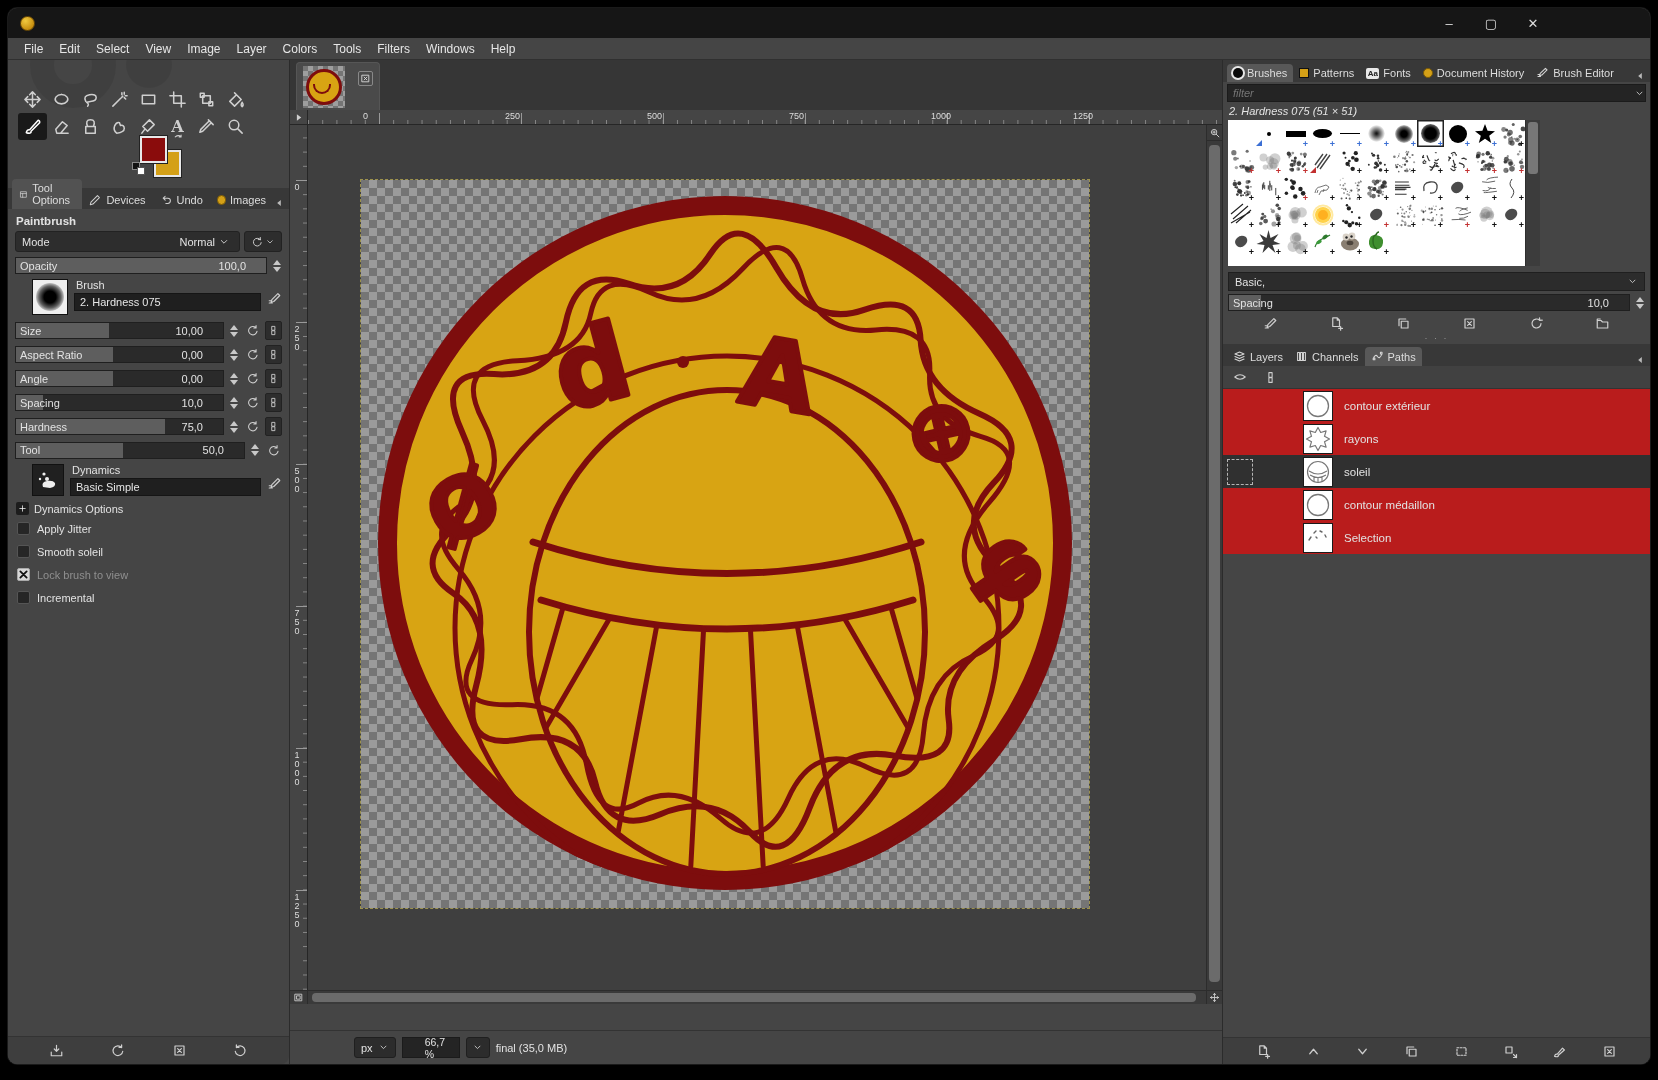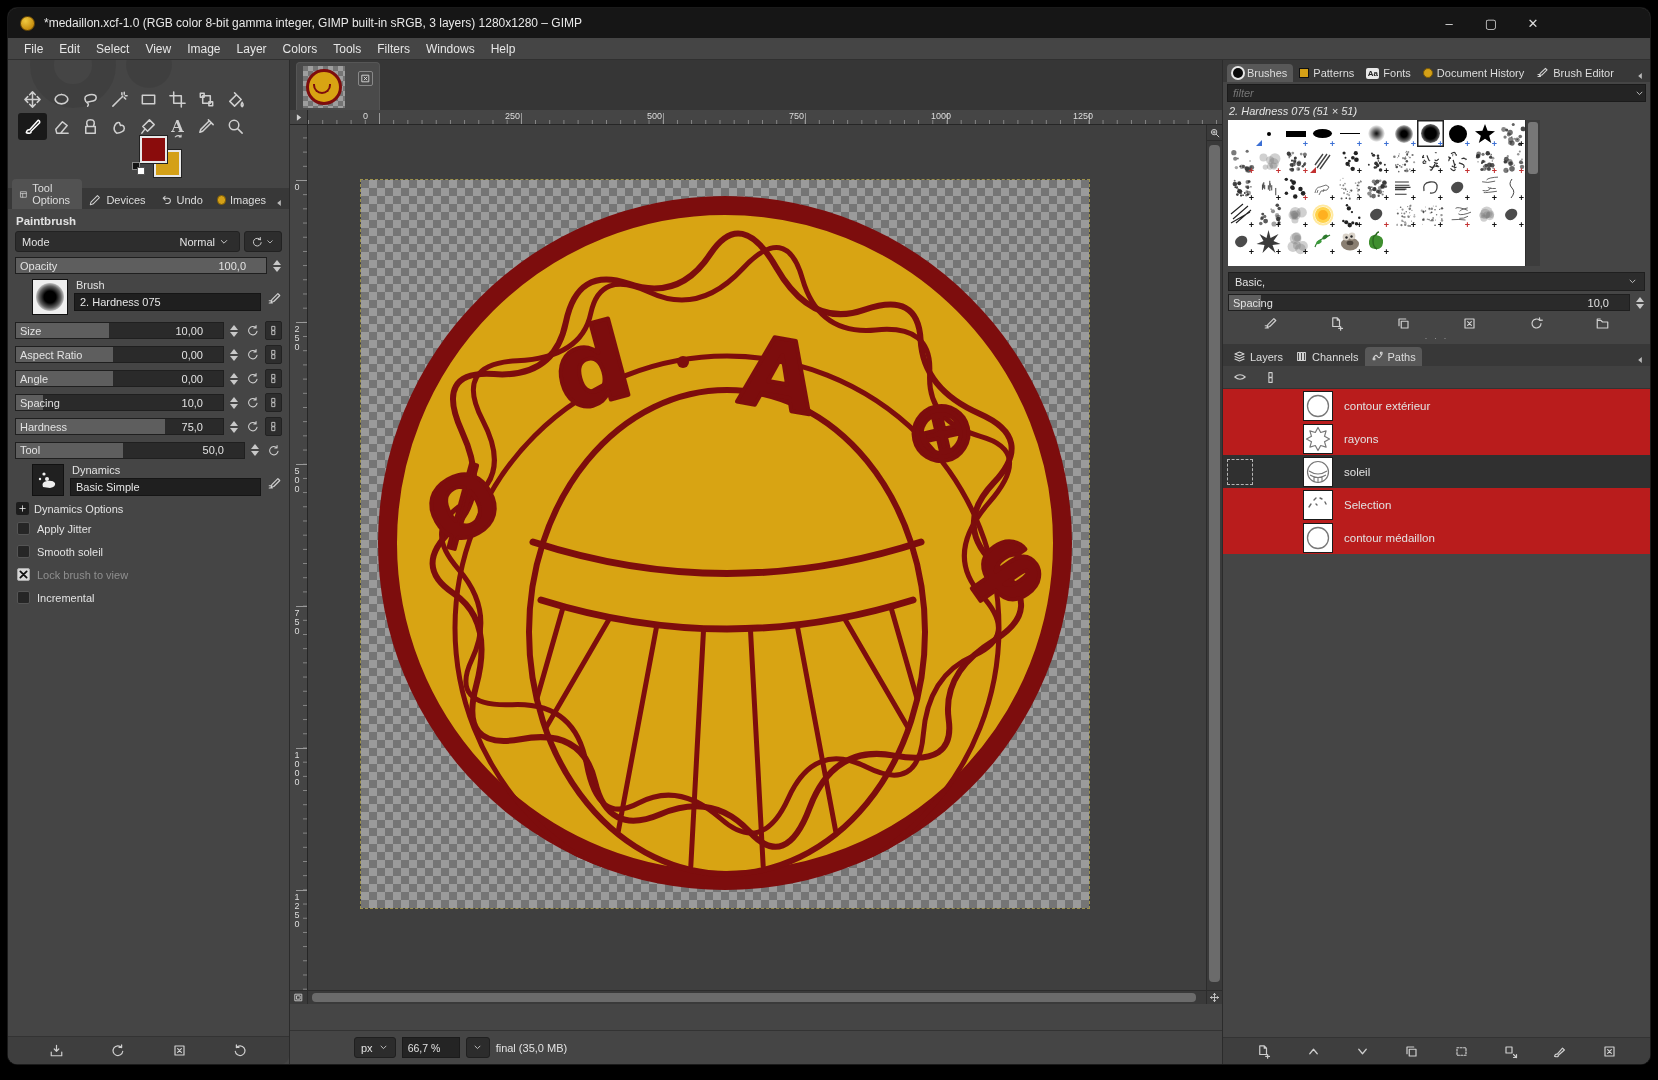--- a/index.html
+++ b/index.html
@@ -103,21 +103,21 @@
   #vhandle{position:absolute;left:2px;right:2px;top:4px;bottom:8px;background:#6b6b6b;border-radius:4px;}
   #hscrollrow{height:14px;flex:none;display:flex;background:#3a3a3a;border-top:1px solid #2c2c2c;}
   #qmaskbtn{width:18px;display:flex;align-items:center;justify-content:center;border-right:1px solid #2c2c2c;}
   #htrack{flex:1;position:relative;}
   #hhandle{position:absolute;top:2px;bottom:2px;left:4px;right:10px;background:#6b6b6b;border-radius:4px;}
   #navbtn{width:16px;display:flex;align-items:center;justify-content:center;border-left:1px solid #2c2c2c;}
   #statusgap{height:26px;flex:none;background:#454545;}
   #statusbar{height:34px;flex:none;background:#454545;border-top:1px solid #333;display:flex;align-items:center;
     font-size:11px;color:#e2e2e2;padding-left:64px;gap:6px;}
   .combo{height:21px;background:#2c2c2c;border:1px solid #1f1f1f;border-radius:3px;display:flex;align-items:center;padding:0 6px;gap:5px;}
-  #zoomfield{width:58px;height:21px;background:#242424;border:1px solid #1b1b1b;display:flex;align-items:center;padding:0 5px;font-size:10.5px;}
+  #zoomfield{width:58px;height:21px;background:#242424;border:1px solid #1b1b1b;display:flex;align-items:center;padding:0 22px;font-size:10.5px;}
   #zoomdrop{width:24px;height:21px;background:#2c2c2c;border:1px solid #1f1f1f;border-radius:3px;display:flex;align-items:center;justify-content:center;}
   
   .rtabs{height:22px;background:#383838;display:flex;align-items:flex-end;padding-left:4px;flex:none;}
   .rtab{display:flex;align-items:center;gap:4px;font-size:11px;color:#ddd;padding:3px 6px;border-radius:4px 4px 0 0;white-space:nowrap;}
   .rtab.active{background:#585858;}
   #filterrow{height:18px;margin:2px 4px;background:#242424;border:1px solid #1b1b1b;display:flex;align-items:center;flex:none;}
   #filterinput{flex:1;background:transparent;border:none;outline:none;color:#bbb;font-style:italic;font-size:11px;padding:0 5px;font-family:inherit;}
   #brushlabel{font-style:italic;font-size:11px;color:#e4e4e4;padding:1px 6px 3px;flex:none;}
   #gridwrap{height:146px;flex:none;display:flex;padding-left:5px;}
   #brushgrid{width:297px;background:#fff;display:flex;flex-wrap:wrap;align-content:flex-start;}
@@ -146,21 +146,20 @@
   #rightfooter{height:27px;flex:none;border-top:1px solid #333;background:#3e3e3e;display:flex;align-items:center;justify-content:space-around;padding:0 16px;border-radius:0 0 8px 0;}
   .icbtn{display:flex;align-items:center;justify-content:center;}
 </style>
 </head>
 <body>
 
 <div id="win">
 
   <div id="titlebar">
     <div id="appicon"></div>
-    <div id="wintitle">*medaillon.xcf-1.0 (RGB color 8-bit gamma integer, GIMP built-in sRGB, 3 layers) 1280x1280 – GIMP</div>
     <div id="wincontrols">
         <div class="winbtn">–</div>
         <div class="winbtn">▢</div>
         <div class="winbtn">✕</div>
       </div>
   </div>
 
   <div id="menubar">
       <div class="menu-item">File</div>
       <div class="menu-item">Edit</div>
@@ -1507,31 +1506,31 @@
             <div class="pthumb"><svg width="28" height="28" viewBox="0 0 28 28">
                 <circle cx="14" cy="14" r="10.5" fill="none" stroke="#777" stroke-width="1.2"></circle>
                 <path d="M5 13q9 6 18 0M6 17q8 5 16 0M10 18v6M14 19v6M18 18v6" fill="none" stroke="#777" stroke-width="1.1"></path>
               </svg></div>
             <span class="pname">soleil</span>
           </div>
           <div class="prow">
             <div class="pcell-eye"></div>
             <div class="pcell-link"></div>
             <div class="pthumb"><svg width="28" height="28" viewBox="0 0 28 28">
-                <path d="M5 16l2-3M10 9l2-2M16 7l2 1M21 11l1 2M12 13l1 1" fill="none" stroke="#666" stroke-width="1.4" stroke-linecap="round"></path>
+                <circle cx="14" cy="14" r="10.5" fill="none" stroke="#777" stroke-width="1.3"></circle>
               </svg></div>
-            <span class="pname">Selection</span>
+            <span class="pname">contour médaillon</span>
           </div>
           <div class="prow">
             <div class="pcell-eye"></div>
             <div class="pcell-link"></div>
             <div class="pthumb"><svg width="28" height="28" viewBox="0 0 28 28">
-                <circle cx="14" cy="14" r="10.5" fill="none" stroke="#777" stroke-width="1.3"></circle>
+                <path d="M5 16l2-3M10 9l2-2M16 7l2 1M21 11l1 2M12 13l1 1" fill="none" stroke="#666" stroke-width="1.4" stroke-linecap="round"></path>
               </svg></div>
-            <span class="pname">contour médaillon</span>
+            <span class="pname">Selection</span>
           </div>
         </div>
       <div id="rightspacer"></div>
       <div id="rightfooter">
           <span class="icbtn">
             <svg width="15" height="15" viewBox="0 0 20 20">
               <path d="M5 2.5h6l3 3V14H5zM11 2.5v3h3M13 16.5h5M15.5 14v5" fill="none" stroke="#cfcfcf" stroke-width="1.6" stroke-linecap="round" stroke-linejoin="round"></path>
             </svg>
           </span>
           <span class="icbtn">

